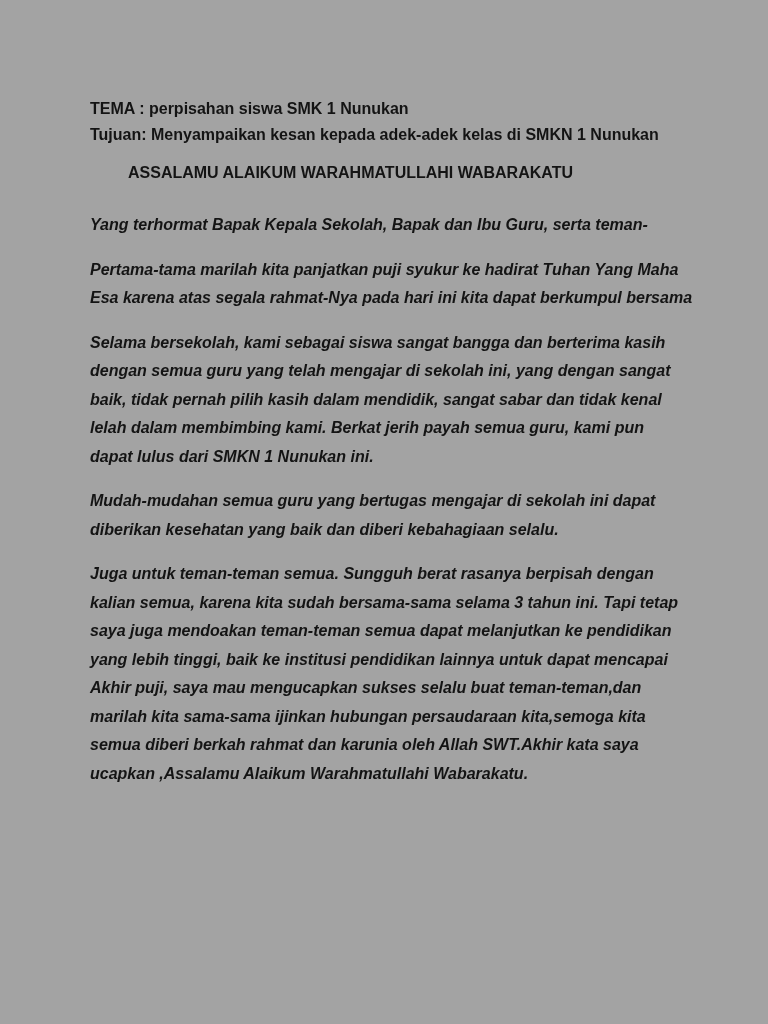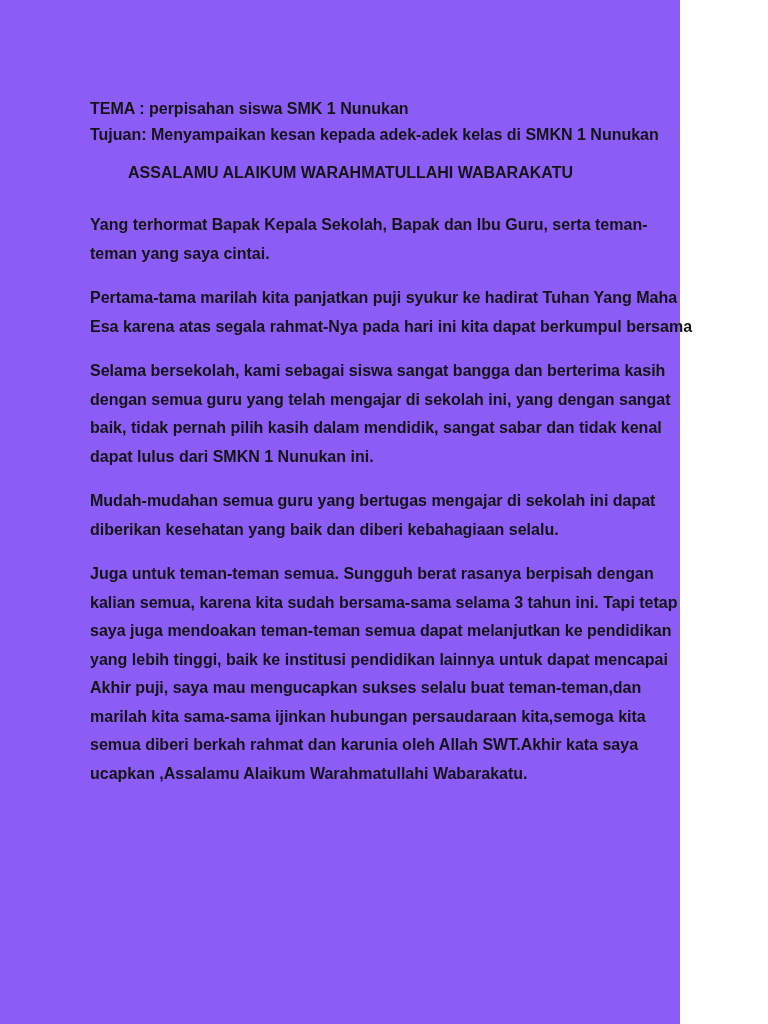--- a/index.html
+++ b/index.html
@@ -10,41 +10,42 @@
     width: 768px;
     height: 1024px;
     background: #ffffff;
     overflow: hidden;
     font-family: "Liberation Sans", "DejaVu Sans", sans-serif;
     font-weight: bold;
     color: #141414;
   }
   .page {
     box-sizing: border-box;
-    width: 680px;
+    width: 768px;
     height: 1024px;
-    background: #8b5cf6;
+    background: #a3a3a3;
     padding: 96px 32px 0 90px;
   }
   .meta-block {
     margin: 0 0 0 0;
   }
   .meta-line {
     font-size: 16px;
     line-height: 26px;
     white-space: nowrap;
   }
   .salutation {
     font-size: 16px;
     line-height: 28px;
     margin: 11px 0 24px 38px;
     white-space: nowrap;
   }
   .paragraph {
     margin: 0 0 16px 0;
+    font-style: italic;
   }
   .paragraph.no-gap {
     margin-top: -16px;
   }
   .line {
     font-size: 16px;
     line-height: 28.5px;
     white-space: nowrap;
   }
 </style>
@@ -55,33 +56,33 @@
 
   <div class="meta-block">
     <div class="meta-line">TEMA : perpisahan siswa SMK 1 Nunukan</div>
     <div class="meta-line">Tujuan: Menyampaikan kesan kepada adek-adek kelas di SMKN 1 Nunukan</div>
   </div>
 
   <div class="salutation">ASSALAMU ALAIKUM WARAHMATULLAHI WABARAKATU</div>
 
   <div class="paragraph">
     <div class="line">Yang terhormat Bapak Kepala Sekolah, Bapak dan Ibu Guru, serta teman-</div>
-    <div class="line">teman yang saya cintai.</div>
   </div>
 
   <div class="paragraph">
     <div class="line">Pertama-tama marilah kita panjatkan puji syukur ke hadirat Tuhan Yang Maha</div>
     <div class="line">Esa karena atas segala rahmat-Nya pada hari ini kita dapat berkumpul bersama</div>
   </div>
 
 
   <div class="paragraph">
     <div class="line">Selama bersekolah, kami sebagai siswa sangat bangga dan berterima kasih</div>
     <div class="line">dengan semua guru yang telah mengajar di sekolah ini, yang dengan sangat</div>
     <div class="line">baik, tidak pernah pilih kasih dalam mendidik, sangat sabar dan tidak kenal</div>
+    <div class="line">lelah dalam membimbing kami. Berkat jerih payah semua guru, kami pun</div>
     <div class="line">dapat lulus dari SMKN 1 Nunukan ini.</div>
   </div>
 
   <div class="paragraph">
     <div class="line">Mudah-mudahan semua guru yang bertugas mengajar di sekolah ini dapat</div>
     <div class="line">diberikan kesehatan yang baik dan diberi kebahagiaan selalu.</div>
   </div>
 
   <div class="paragraph">
     <div class="line">Juga untuk teman-teman semua. Sungguh berat rasanya berpisah dengan</div>

